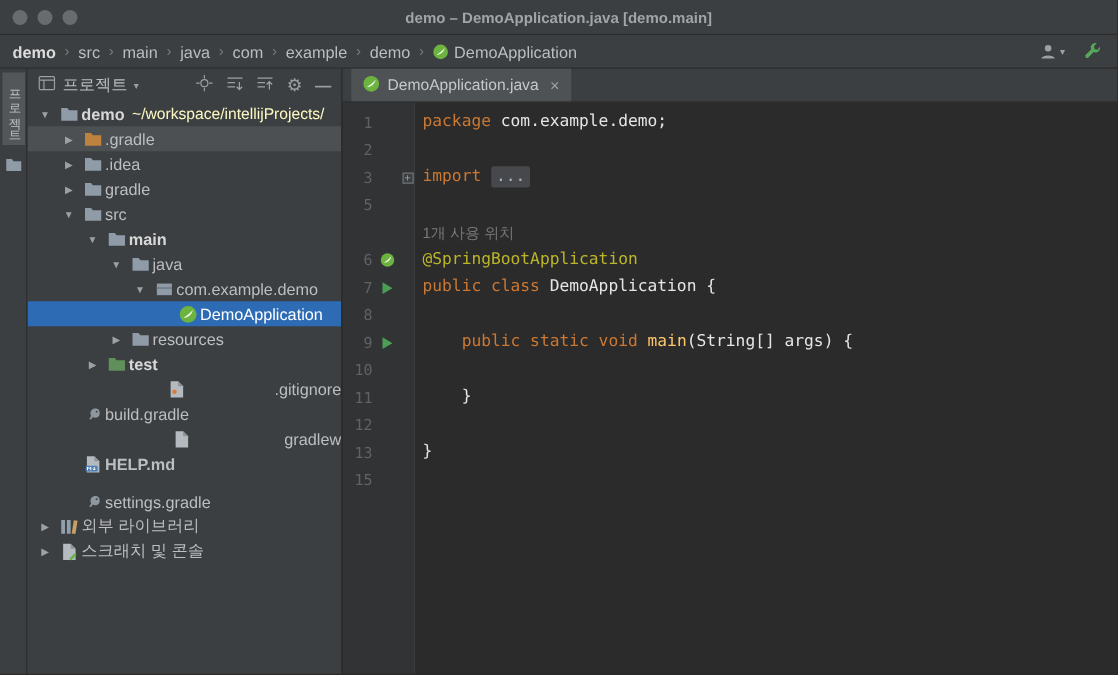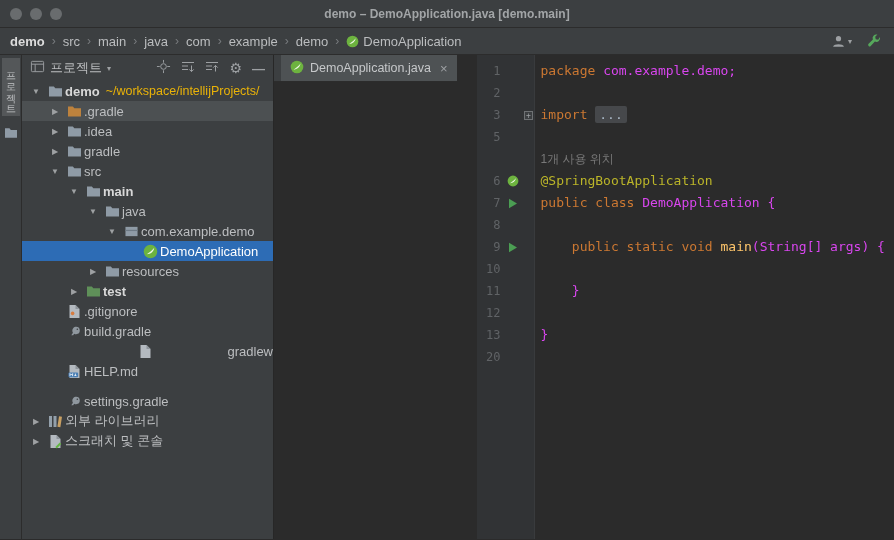--- a/index.html
+++ b/index.html
@@ -46,46 +46,46 @@
   .phicons .gear { font-size:14px; line-height:14px; }
   .phicons .dash { font-size:13px; font-weight:bold; }
   .tree { flex:1; overflow:hidden; }
   .trow { height:20px; display:flex; align-items:center; font-size:13px; color:#bcbec0;
           white-space:nowrap; }
   .trow .arrow { width:18px; flex:none; text-align:center; font-size:8px; color:#9ea1a3; }
   .ticon { width:20px; flex:none; display:flex; justify-content:center; align-items:center; }
   .ticon svg { display:block; }
   .tlabel {}
   .trow.bold .tlabel { font-weight:bold; color:#d8d8d8; }
-  .tsuffix { color:#eab308; margin-left:6px; font-size:12.5px; }
+  .tsuffix { color:#fef9c3; margin-left:6px; font-size:12.5px; }
   .trow.selected { background:#2d6cb5; }
   .trow.selected .tlabel { color:#ffffff; }
   .trow.hover { background:#4c5052; }
 
   
-  .editor { flex:1; min-width:0; display:flex; background:#2b2b2b;gap:20px; }
+  .editor { flex:1; min-width:0; display:flex; flex-direction:column; background:#2b2b2b; }
   .tabbar { height:27px; flex:none; background:#3c3f41; border-bottom:1px solid #2c2c2c;
             display:flex; align-items:stretch; padding-left:7px; }
   .tab { display:flex; align-items:center; gap:6px; background:#4e5254;
          padding:0 9px; font-size:12.5px; color:#c6c8ca; }
   .tabclose { color:#9da0a3; font-size:13px; margin-left:3px; }
   .codearea { flex:1; position:relative; overflow:hidden; }
   .gutterbg { position:absolute; left:0; top:0; bottom:0; width:58px;
               background:#313335; border-right:1px solid #393b3d; }
   .codewrap { position:relative; padding-top:5px;
               font-family:"DejaVu Sans Mono","Liberation Mono",monospace; font-size:13px; }
   .cline { display:flex; height:22px; line-height:22px; align-items:center; }
   .lnum { width:26px; flex:none; text-align:right; color:#606366; font-size:12px;
           padding-right:2px; font-family:"DejaVu Sans Mono",monospace; }
   .gslot { width:20px; flex:none; display:flex; align-items:center; justify-content:center; }
   .fslot { width:12px; flex:none; display:flex; align-items:center; justify-content:center; }
   .foldbox { width:9px; height:9px; border:1px solid #6f7274; color:#9da0a3; font-size:8px;
              line-height:7px; text-align:center; background:#3c3f41; }
   .ctext { white-space:pre; color:#a9b7c6; padding-left:6px; }
-  .tok-pl  { color:#d946ef; }
+  .tok-pl  { color:#e5e5e5; }
   .tok-kw  { color:#cc7832; }
   .tok-ann { color:#bbb529; }
   .tok-mth { color:#ffc66b; }
   .tok-itl { color:#a9b7c6; font-style:italic; }
   .tok-hint{ color:#787878; font-family:"Liberation Sans",sans-serif; font-size:12px; }
   .tok-fold{ background:#46484b; border-radius:2px; padding:1px 4px; color:#a9b7c6; }
 </style>
 </head>
 <body>
 
@@ -296,21 +296,21 @@
           </div>
           <div class="trow bold" style="padding-left: 43px;">
             <span class="arrow">▶</span>
             <span class="ticon">
               <svg width="15" height="13" viewBox="0 0 16 14">
                 <path d="M1 1.5h5.2l1.6 2H15v9H1z" fill="#5f9059"></path>
               </svg>
             </span>
             <span class="tlabel">test</span>
           </div>
-          <div class="trow" style="padding-left: 24px;">
+          <div class="trow" style="padding-left: 24px; justify-content: space-between;">
             <span class="arrow"></span>
             <span class="ticon">
               <svg width="13" height="15" viewBox="0 0 13 15">
                 <path d="M1.5 1h6l4 4v9h-10z" fill="#b4bac0"></path>
                 <path d="M7.5 1l4 4h-4z" fill="#8d949a"></path>
                 <circle cx="4.6" cy="9.4" r="1.8" fill="#d77b3f"></circle>
               </svg>
             </span>
             <span class="tlabel">.gitignore</span>
           </div>
@@ -327,21 +327,21 @@
           <div class="trow" style="padding-left: 24px; justify-content: space-between;">
             <span class="arrow"></span>
             <span class="ticon">
               <svg width="13" height="15" viewBox="0 0 13 15">
                 <path d="M1.5 1h6l4 4v9h-10z" fill="#b4bac0"></path>
                 <path d="M7.5 1l4 4h-4z" fill="#8d949a"></path>
               </svg>
             </span>
             <span class="tlabel">gradlew</span>
           </div>
-          <div class="trow" style="padding-left: 24px;">
+          <div class="trow" style="padding-left: 24px; font-weight: bold;">
             <span class="arrow"></span>
             <span class="ticon">
               <svg width="13" height="15" viewBox="0 0 13 15">
                 <path d="M1.5 1h6l4 4v9h-10z" fill="#b4bac0"></path>
                 <path d="M7.5 1l4 4h-4z" fill="#8d949a"></path>
                 <rect x="0.5" y="8.6" width="9.6" height="4.6" rx="1" fill="#4a7fb5"></rect>
                 <path d="M2 12.2v-2.6l1.3 1.3 1.3-1.3v2.6M7.4 9.6v2.2M6.4 11l1 1 1-1" stroke="#fff" fill="none" stroke-width=".8"></path>
               </svg>
             </span>
             <span class="tlabel">HELP.md</span>
@@ -483,21 +483,21 @@
               <span class="fslot"></span>
               <span class="ctext"></span>
             </div>
             <div class="cline">
               <span class="lnum">13</span>
               <span class="gslot"></span>
               <span class="fslot"></span>
               <span class="ctext"><span class="tok-pl">}</span></span>
             </div>
             <div class="cline">
-              <span class="lnum">20</span>
+              <span class="lnum">15</span>
               <span class="gslot"></span>
               <span class="fslot"></span>
               <span class="ctext"></span>
             </div>
           </div>
       </div>
     </div>
 
   </div>
 </div>

